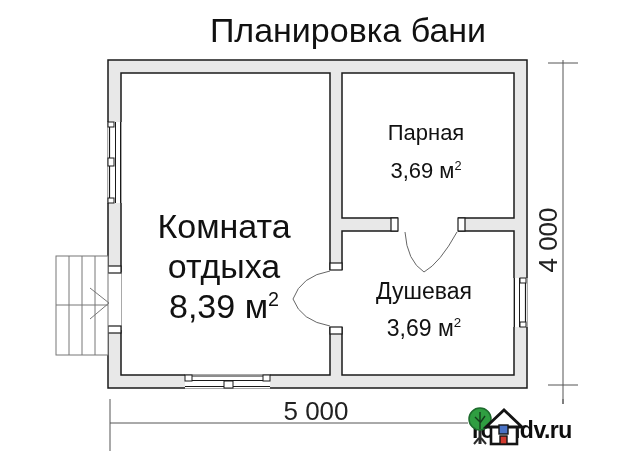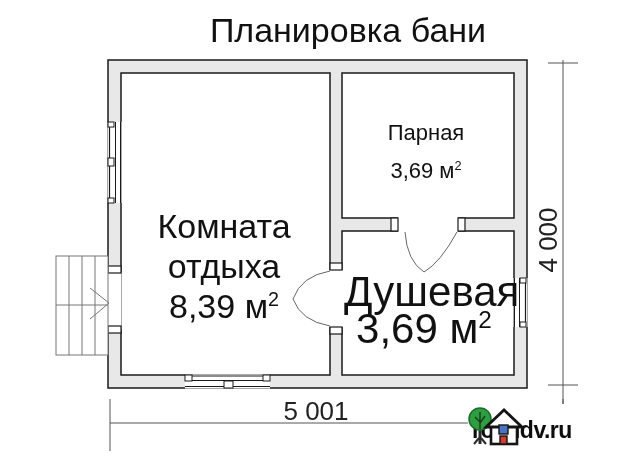--- a/index.html
+++ b/index.html
@@ -9,21 +9,21 @@
   }
   html,body{margin:0;padding:0;}
   body{font-family:"Liberation Sans", sans-serif; background:#fff;}
   .stage{position:relative; width:640px; height:459px; background:var(--background); overflow:hidden;}
   .stage svg{position:absolute; left:0; top:0;}
   .txt{position:absolute; color:var(--text); text-align:center;}
   .title{left:0; top:10px; width:640px; font-size:34px; line-height:40px; letter-spacing:0px;padding-left:28px;}
   .room-label{white-space:normal;}
   .room-rest{left:134px; top:166px; width:180px; font-size:34px; line-height:40px;margin-top:40px;}
   .room-steam{left:346px; top:114px; width:160px; font-size:22px; line-height:38px;}
-  .room-shower{left:344px; top:273px; width:160px; font-size:42px; line-height:37px;}
+  .room-shower{left:344px; top:273px; width:160px; font-size:23px; line-height:37px;}
   .room-label sup{font-size:58%; vertical-align:super; line-height:0;}
   .dim{font-size:26px; line-height:31px; color:#222;}
   .dim-w{left:216px; top:396px; width:200px;}
   .dim-h{left:478px; top:225px; width:140px; height:30px; transform:rotate(-90deg); transform-origin:center;}
   .watermark{position:absolute; left:468px; top:404px; width:172px; height:52px; background:#fff;
              display:flex; align-items:center; gap:3px; padding-left:4px; box-sizing:border-box;}
   .watermark-text{font-size:23px; font-weight:700; color:#0d0d0d; letter-spacing:-0.5px;}
 </style>
 </head>
 <body>
@@ -125,21 +125,21 @@
   <div class="txt room-label room-steam">
     <span>Парная</span><br>
     <span>3,69 м</span><sup>2</sup>
   </div>
 
   <div class="txt room-label room-shower">
     <span>Душевая</span><br>
     <span>3,69 м</span><sup>2</sup>
   </div>
 
-  <div class="txt dim dim-w">5 001</div>
+  <div class="txt dim dim-w">5 000</div>
   <div class="txt dim dim-h">4 000</div>
 
   <div class="watermark">
     <svg width="56" height="46" viewBox="0 0 56 46">
       <g>
         <rect x="10.5" y="24" width="3" height="16" fill="#2b2b2b"></rect>
         <path d="M6,40 L11,34 M18,40 L13,34" stroke="#2b2b2b" stroke-width="2" fill="none"></path>
         <circle cx="12" cy="15" r="11" fill="var(--logo-green)" stroke="var(--logo-green-dark)" stroke-width="1.5"></circle>
         <path d="M12,8 L12,25 M7,13 L12,18 M17,12 L12,19" stroke="#143d1c" stroke-width="1.4" fill="none"></path>
       </g>

